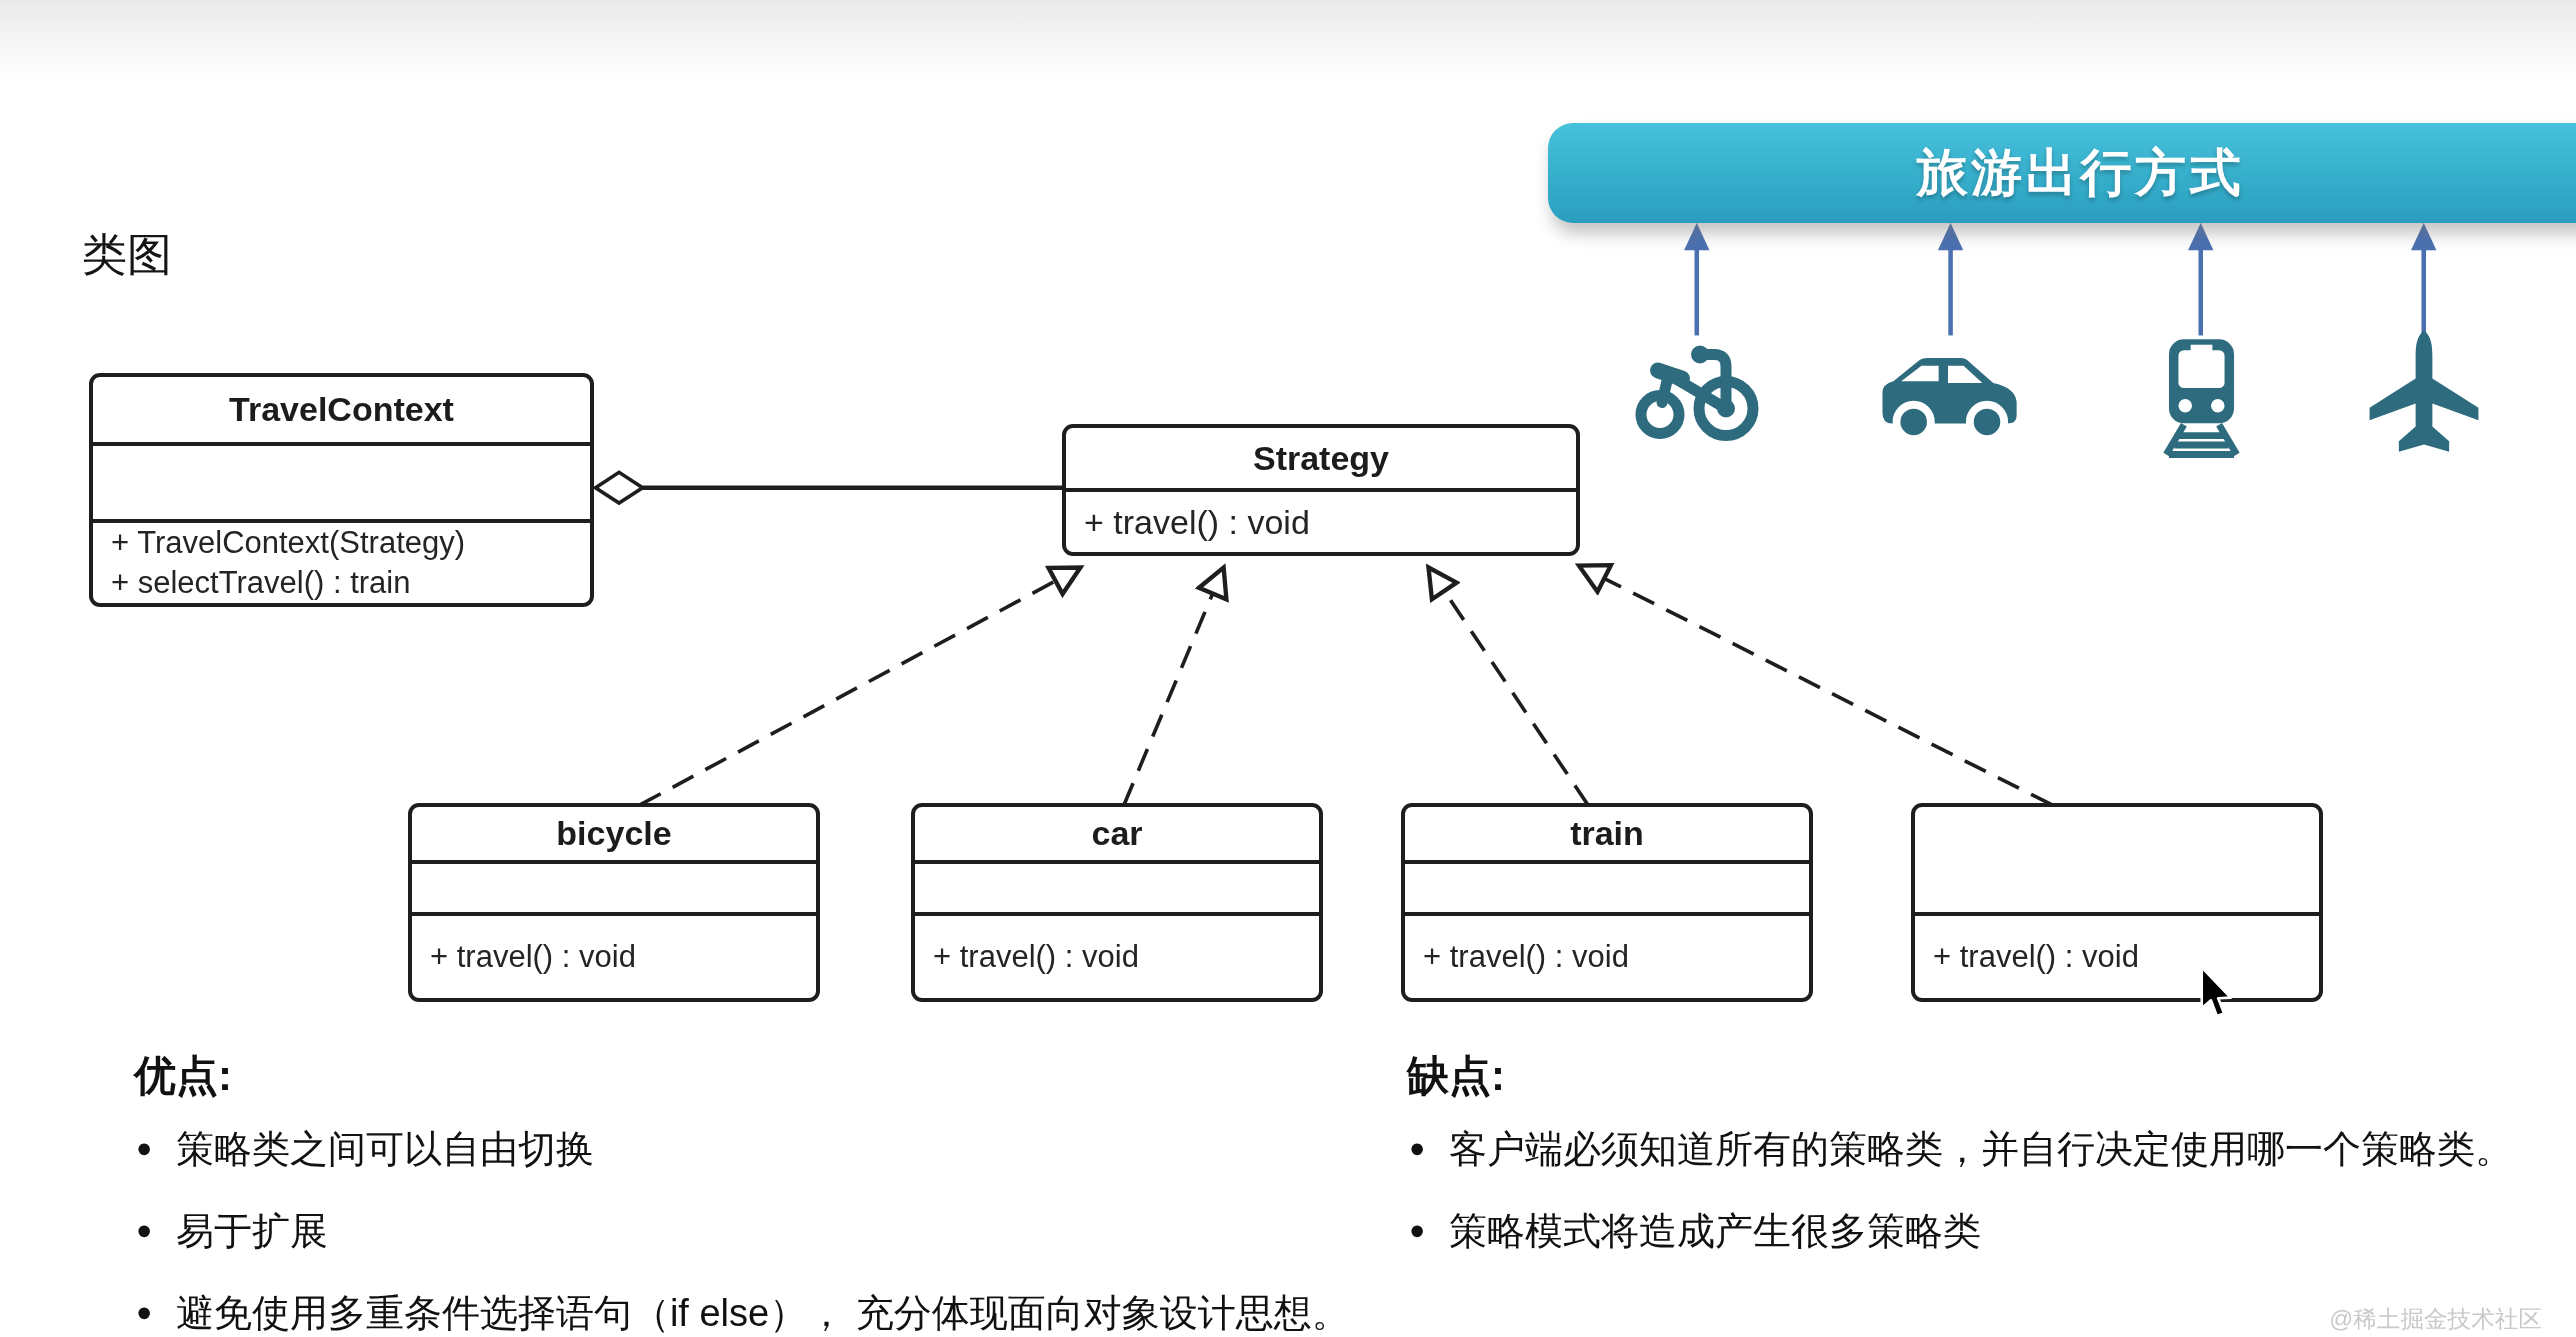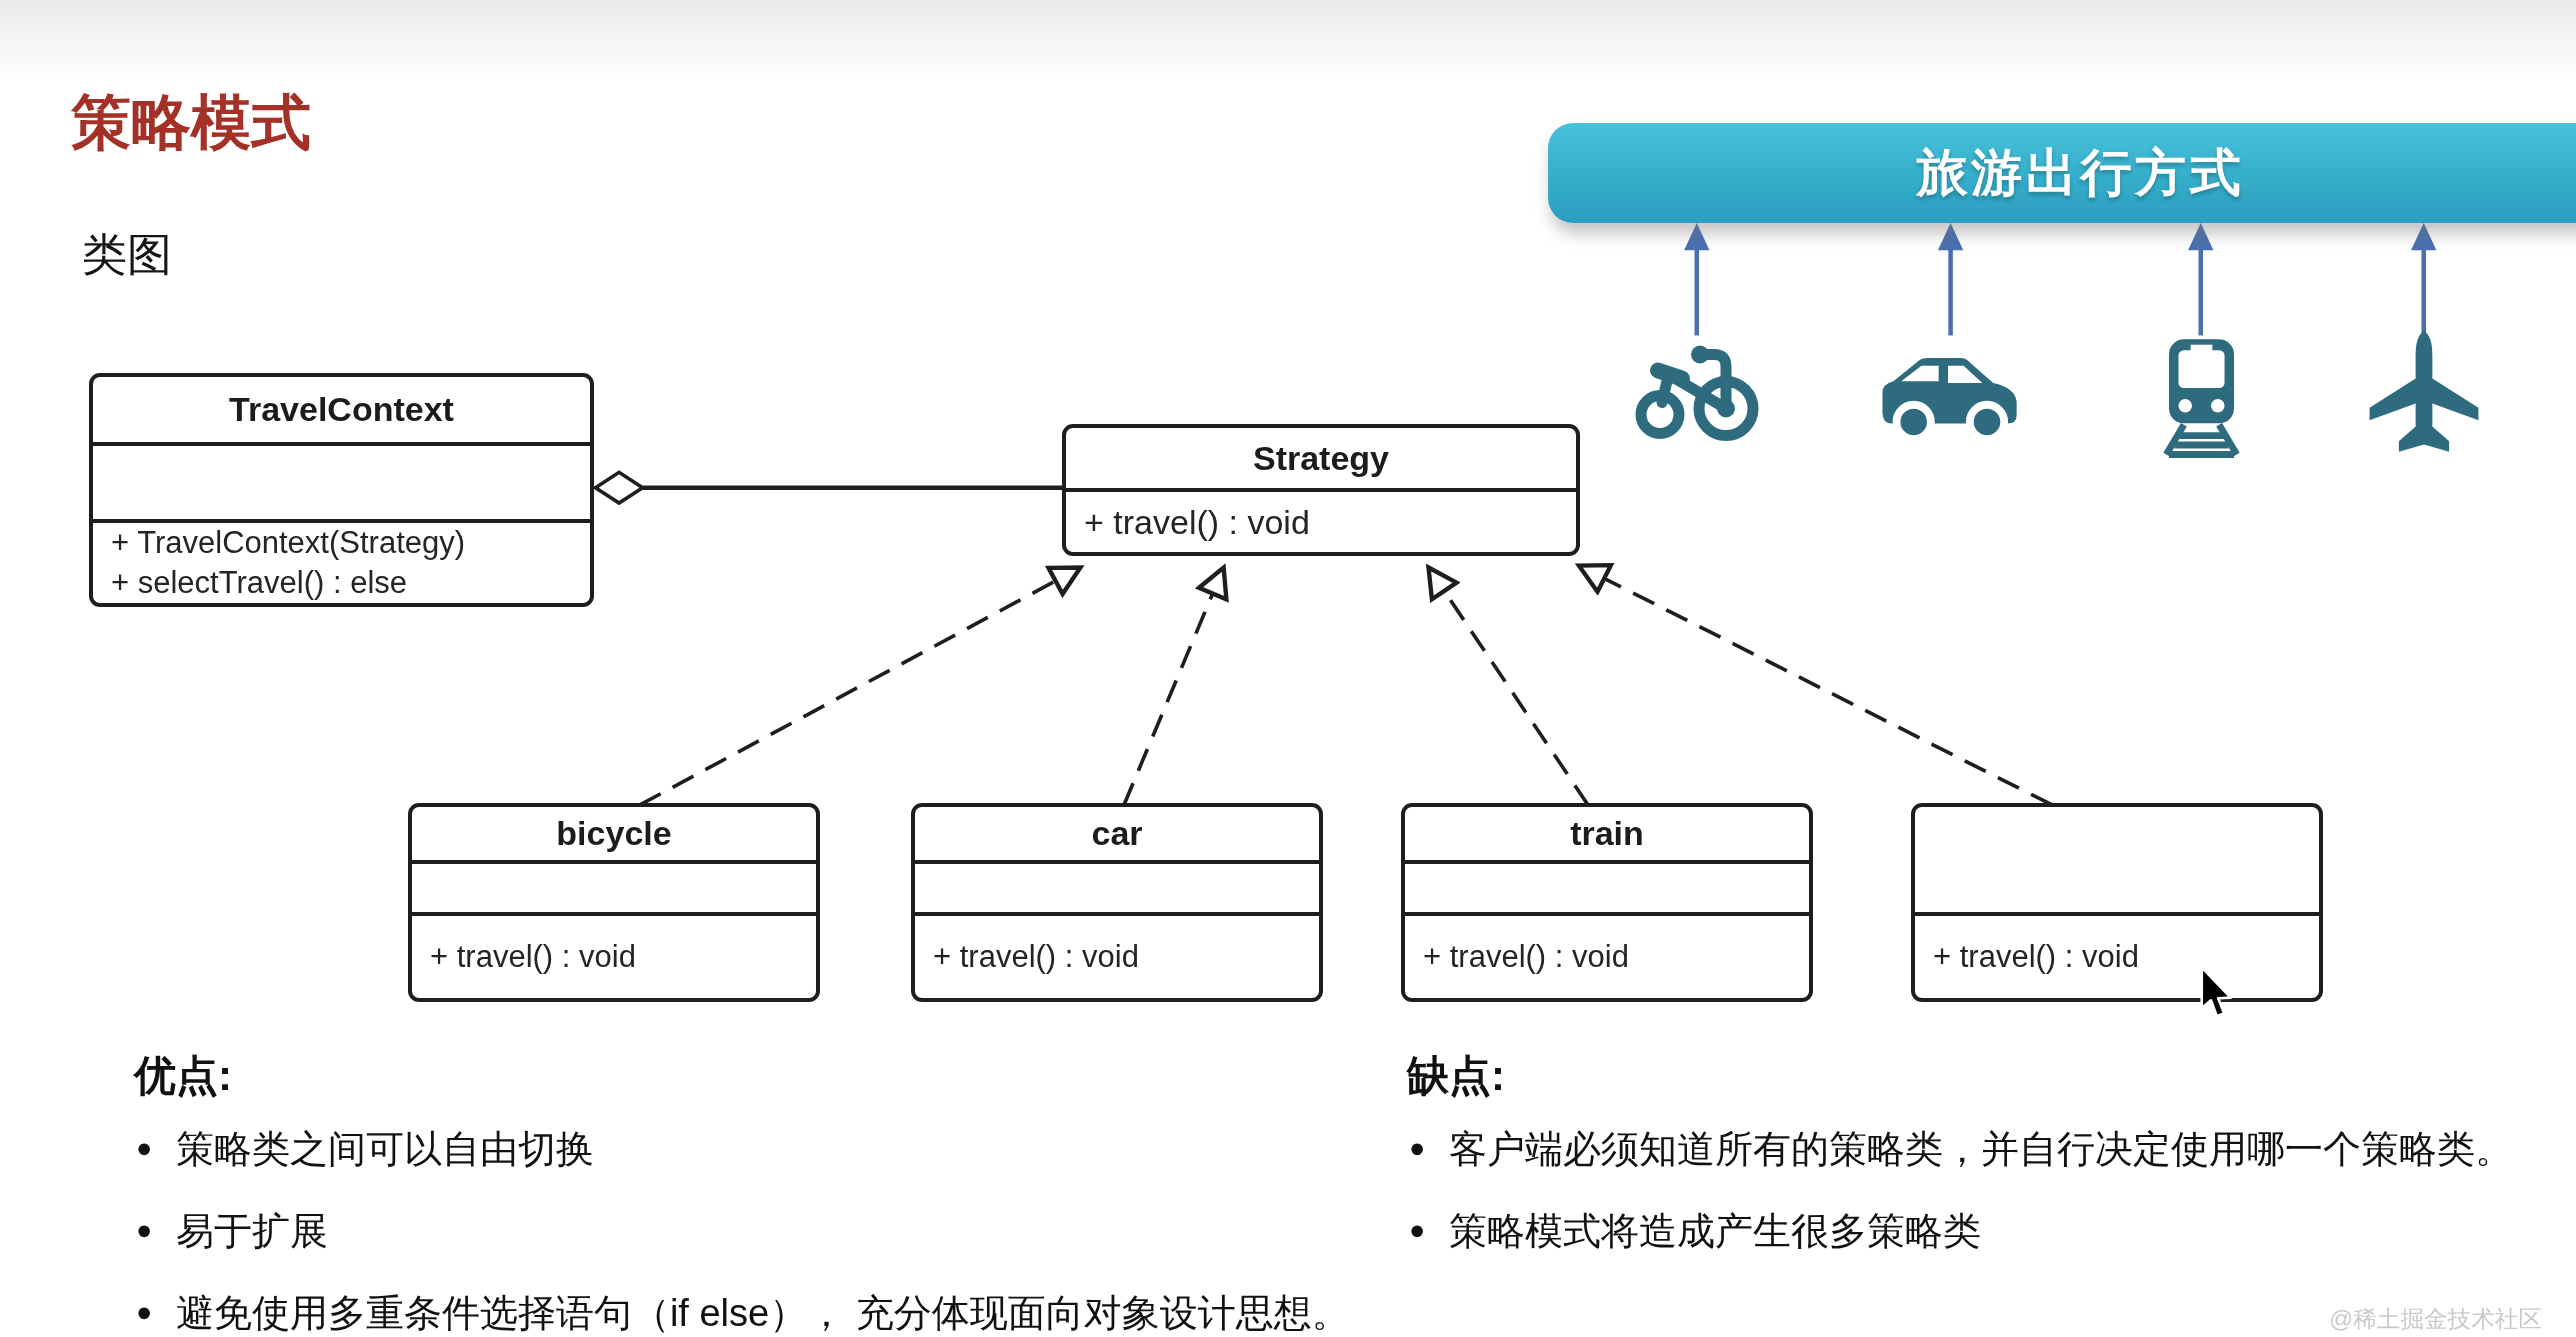--- a/index.html
+++ b/index.html
@@ -59,21 +59,20 @@
   .watermark{position:absolute;right:34px;top:1303px;font-size:23.6px;color:#c9c9c9;}
   .cursor{position:absolute;left:2197px;top:966px;}
 </style>
 </head>
 <body>
 
 <div id="stage">
 
   <div class="topfade"></div>
 
-  <div class="pagetitle">策略模式</div>
   <div class="subtitle">类图</div>
 
   <svg class="overlay" width="2576" height="1338" viewBox="0 0 2842 1476">
     <defs>
       <marker id="mTri" markerWidth="10" markerHeight="10" refX="8.6" refY="5" orient="auto" markerUnits="strokeWidth">
         <path d="M0.8,0.9 L8.6,5 L0.8,9.1 Z" fill="#ffffff" stroke="#1e1e1e" stroke-width="1.2"></path>
       </marker>
     </defs>
 
     <polygon points="657,538 683,521 709,538 683,555" fill="#ffffff" stroke="#1e1e1e" stroke-width="4"></polygon>
@@ -94,21 +93,21 @@
       <line x1="2674" y1="370" x2="2674" y2="272" stroke-width="5"></line>
       <polygon points="2660,276 2688,276 2674,246" stroke="none"></polygon>
     </g>
   </svg>
 
   <div class="cls" id="box-travelcontext">
     <div class="t">TravelContext</div>
     <div class="a"></div>
     <div class="m">
       <div>+ TravelContext(Strategy)</div>
-      <div>+ selectTravel() : else</div>
+      <div>+ selectTravel() : train</div>
     </div>
   </div>
 
   <div class="cls" id="box-strategy">
     <div class="t">Strategy</div>
     <div class="m" style="flex:1">
       <div>+ travel() : void</div>
     </div>
   </div>
 

